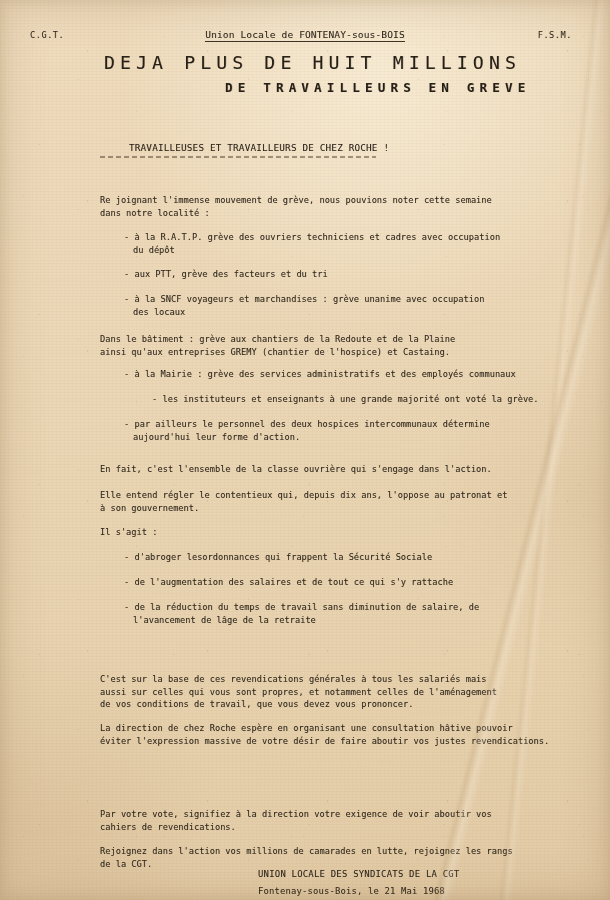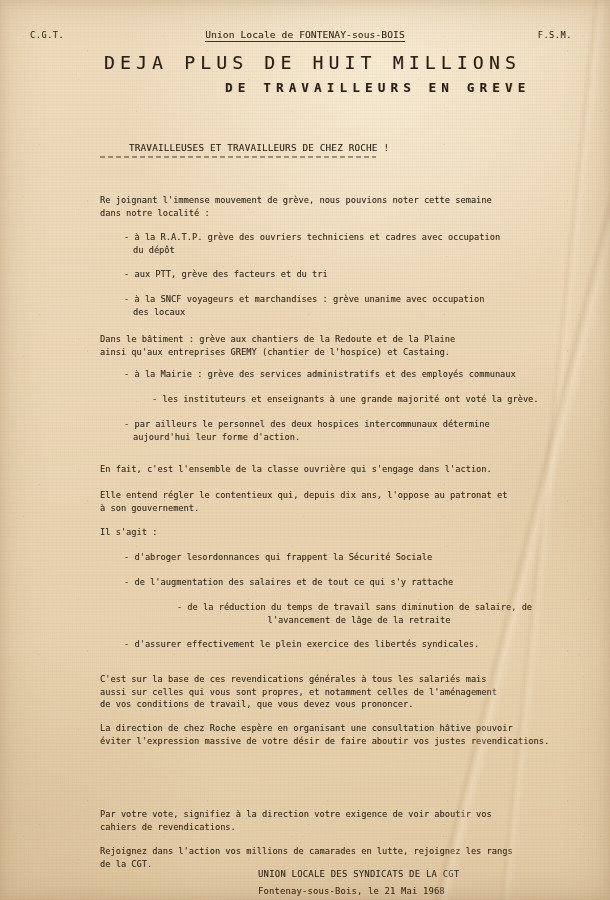--- a/index.html
+++ b/index.html
@@ -220,23 +220,22 @@
     <div class="blk typed p-dash" style="top:418px;">- par ailleurs le personnel des deux hospices intercommunaux détermine
 aujourd'hui leur forme d'action.</div>
 
     <div class="blk typed p-indent" style="top:463px;">En fait, c'est l'ensemble de la classe ouvrière qui s'engage dans l'action.</div>
     <div class="blk typed p-indent" style="top:489px;">Elle entend régler le contentieux qui, depuis dix ans, l'oppose au patronat et
 à son gouvernement.</div>
     <div class="blk typed p-indent" style="top:526px;">Il s'agit :</div>
 
     <div class="blk typed p-dash" style="top:551px;">- d'abroger lesordonnances qui frappent la Sécurité Sociale</div>
     <div class="blk typed p-dash" style="top:576px;">- de l'augmentation des salaires et de tout ce qui s'y rattache</div>
-    <div class="blk typed p-dash" style="top:601px;text-align:center;">- de la réduction du temps de travail sans diminution de salaire, de
+    <div class="blk typed p-dash" style="top:601px;">- de la réduction du temps de travail sans diminution de salaire, de
 l'avancement de lâge de la retraite</div>
-    <div class="blk typed p-dash" style="top:638px;">- d'assurer effectivement le plein exercice des libertés syndicales.</div>
 
     <div class="blk typed p-indent" style="top:673px;">C'est sur la base de ces revendications générales à tous les salariés mais
 aussi sur celles qui vous sont propres, et notamment celles de l'aménagement
 de vos conditions de travail, que vous devez vous prononcer.</div>
     <div class="blk typed p-indent" style="top:722px;">La direction de chez Roche espère en organisant une consultation hâtive pouvoir
 éviter l'expression massive de votre désir de faire aboutir vos justes revendications.</div>
     <div class="blk typed p-indent" style="top:808px;">Par votre vote, signifiez à la direction votre exigence de voir aboutir vos
 cahiers de revendications.</div>
     <div class="blk typed p-indent" style="top:845px;">Rejoignez dans l'action vos millions de camarades en lutte, rejoignez les rangs
 de la CGT.</div>

